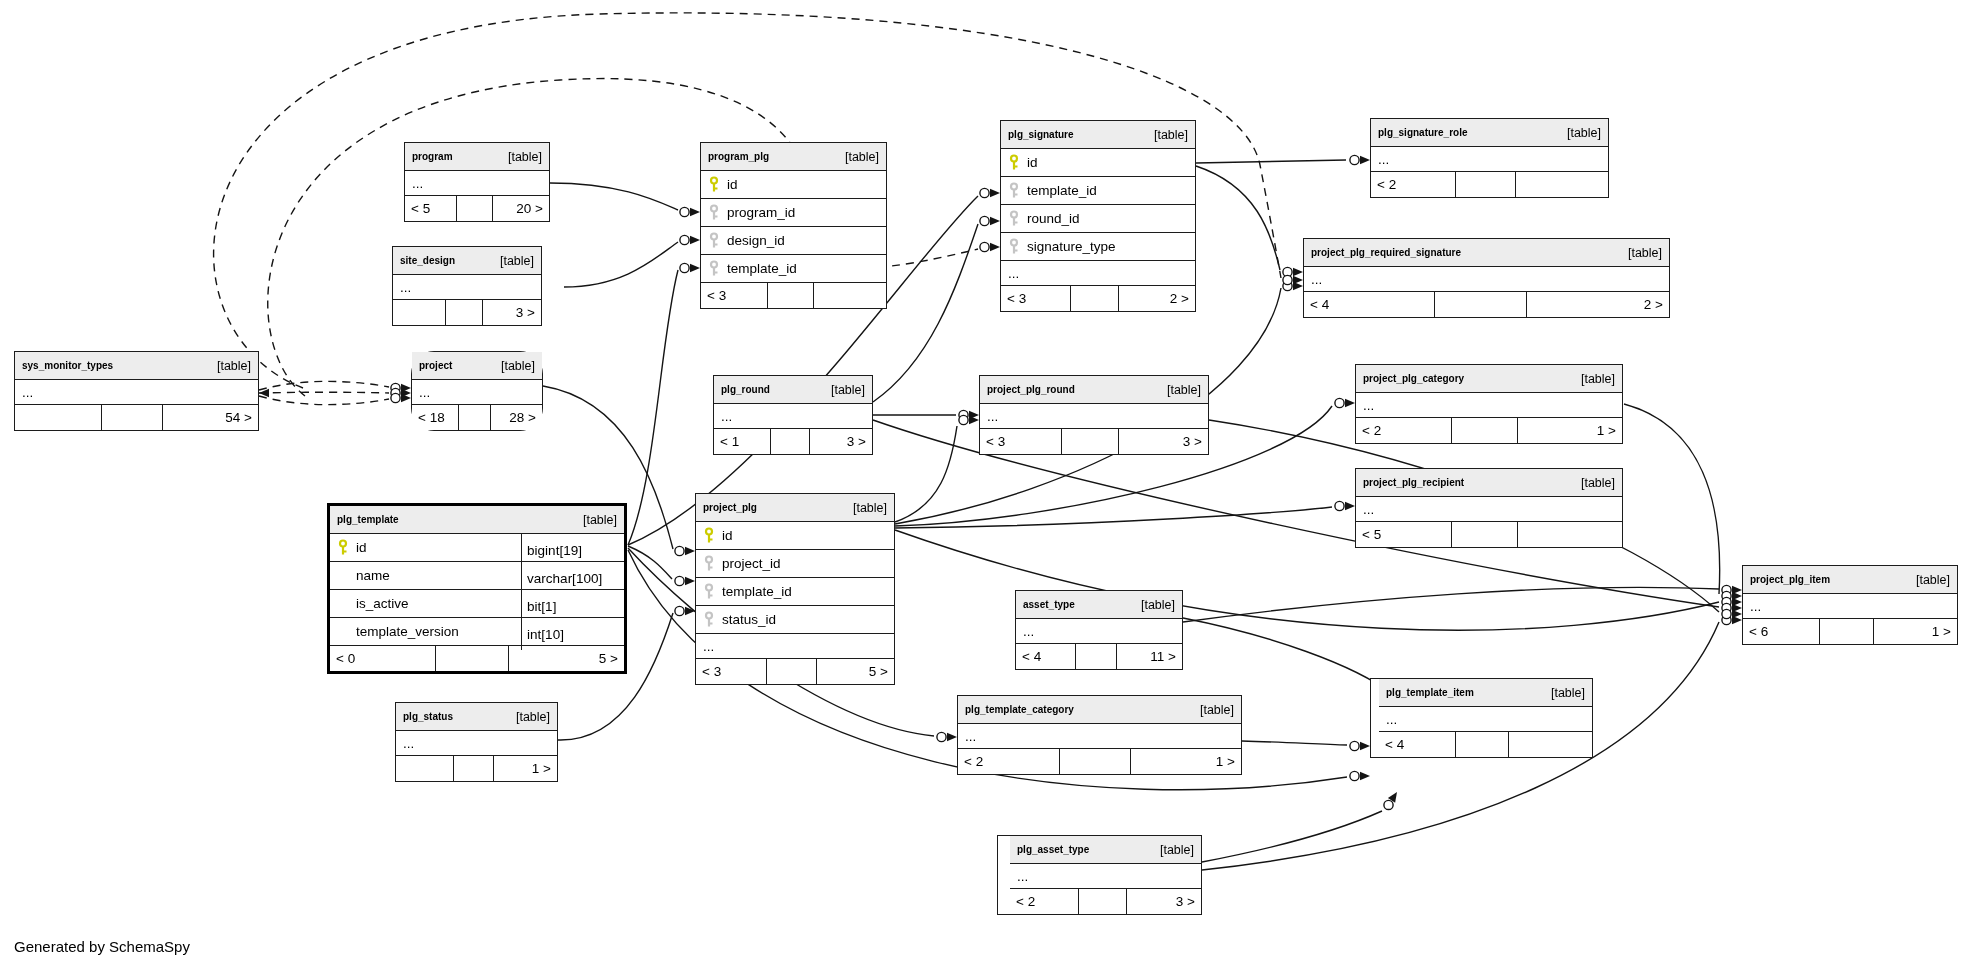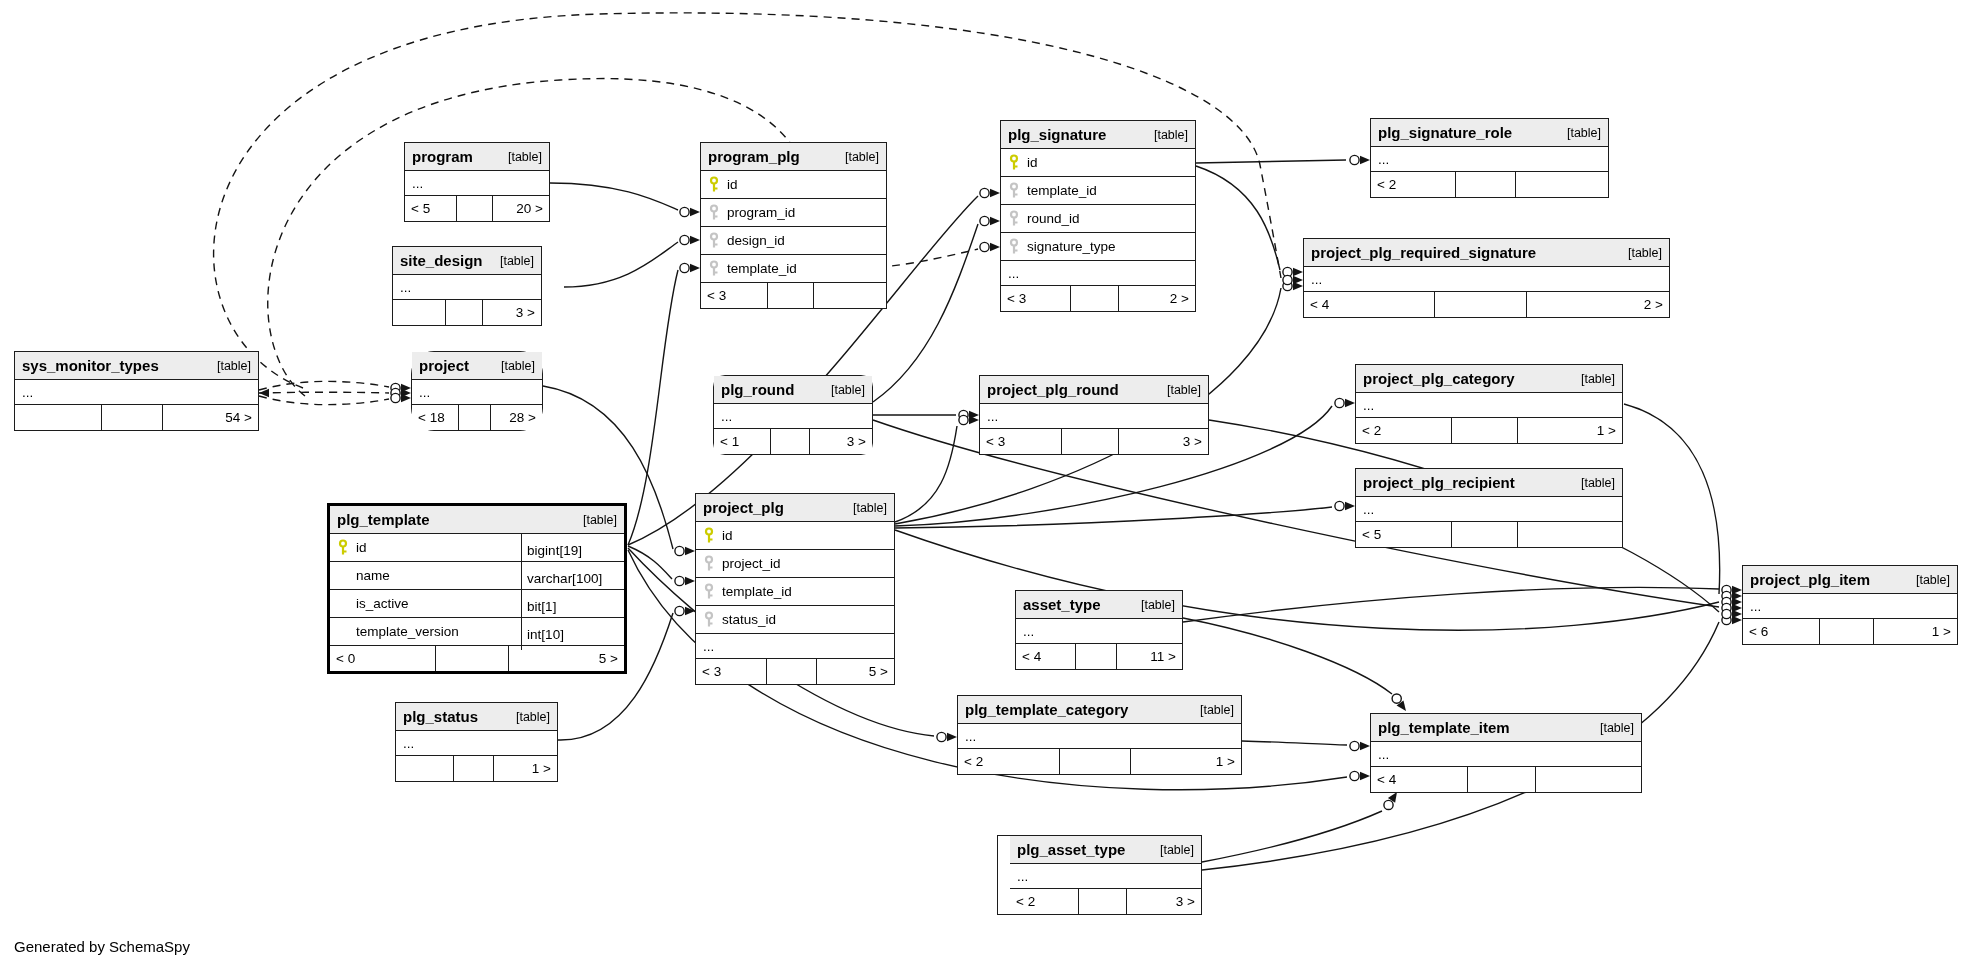--- a/index.html
+++ b/index.html
@@ -8,21 +8,21 @@
   svg.edges{position:absolute;left:0;top:0;z-index:1;}
   svg.edges path.rel{fill:none;stroke:#141414;stroke-width:1.4;}
   svg.edges path.rel.dashed{stroke-dasharray:8 6;}
   svg.edges circle.term{fill:#ffffff;stroke:#141414;stroke-width:1.4;}
   svg.edges polygon.arrow{fill:#141414;stroke:none;}
 
   .tbl{position:absolute;background:#ffffff;border:1.5px solid #1c1c1c;box-sizing:border-box;z-index:2;cursor:pointer;}
   .tbl.focus{border-width:3px;border-color:#000;}
   .thead{height:28px;background:#ededed;border-bottom:1.5px solid #1c1c1c;display:flex;align-items:center;
          padding:0 7px;box-sizing:border-box;}
-  .tname{font-weight:bold;font-size:15px;white-space:nowrap;}
+  .tname{font-weight:bold;font-size:10px;white-space:nowrap;}
   .badge{margin-left:auto;font-size:12.5px;padding-left:10px;white-space:nowrap;}
   .trow{height:28px;border-bottom:1.3px solid #1c1c1c;display:flex;align-items:center;box-sizing:border-box;
         font-size:13.5px;background:#fff;}
   .trow.ell{height:25px;padding:0 7px;}
   .keyslot{flex:0 0 26px;display:flex;justify-content:center;align-items:center;}
   .cname{white-space:nowrap;padding-right:6px;}
   .ctype{margin-left:auto;flex:0 0 35%;align-self:stretch;display:flex;align-items:center;
          border-left:1.3px solid #1c1c1c;padding:16px 5px;box-sizing:border-box;white-space:nowrap;}
   .tfoot{height:25px;display:flex;font-size:13.5px;background:#fff;}
   .tfoot span{display:flex;align-items:center;box-sizing:border-box;padding:0 6px;white-space:nowrap;}
@@ -368,21 +368,21 @@
       </div>
       <div class="trow ell">
         <span>...</span>
       </div>
       <div class="tfoot">
         <span class="f0">&lt; 4</span>
         <span class="f1"></span>
         <span class="f2">2 &gt;</span>
       </div>
     </div>
-    <div class="tbl" style="left: 713px; top: 375px; width: 160px; border-radius: 12px;">
+    <div class="tbl" style="left: 713px; top: 375px; width: 160px;">
       <div class="thead">
         <span class="tname">plg_round</span>
         <span class="badge">[table]</span>
       </div>
       <div class="trow ell">
         <span>...</span>
       </div>
       <div class="tfoot">
         <span class="f0">&lt; 1</span>
         <span class="f1"></span>
@@ -552,21 +552,21 @@
       </div>
       <div class="trow ell">
         <span>...</span>
       </div>
       <div class="tfoot">
         <span class="f0">&lt; 2</span>
         <span class="f1"></span>
         <span class="f2">1 &gt;</span>
       </div>
     </div>
-    <div class="tbl" style="left: 1370px; top: 713px; width: 272px;">
+    <div class="tbl" style="left: 1370px; top: 678px; width: 223px; padding-left: 8px;">
       <div class="thead">
         <span class="tname">plg_template_item</span>
         <span class="badge">[table]</span>
       </div>
       <div class="trow ell">
         <span>...</span>
       </div>
       <div class="tfoot">
         <span class="f0">&lt; 4</span>
         <span class="f1"></span>

